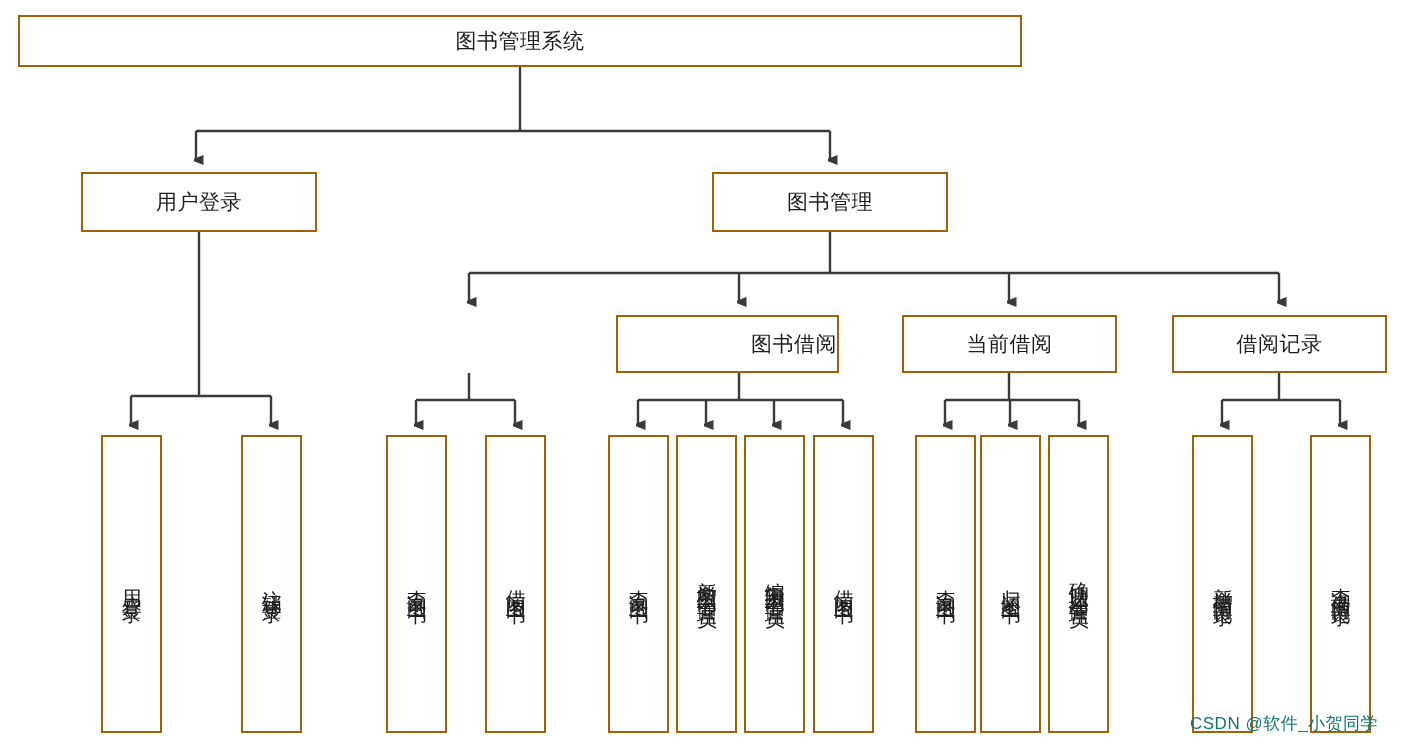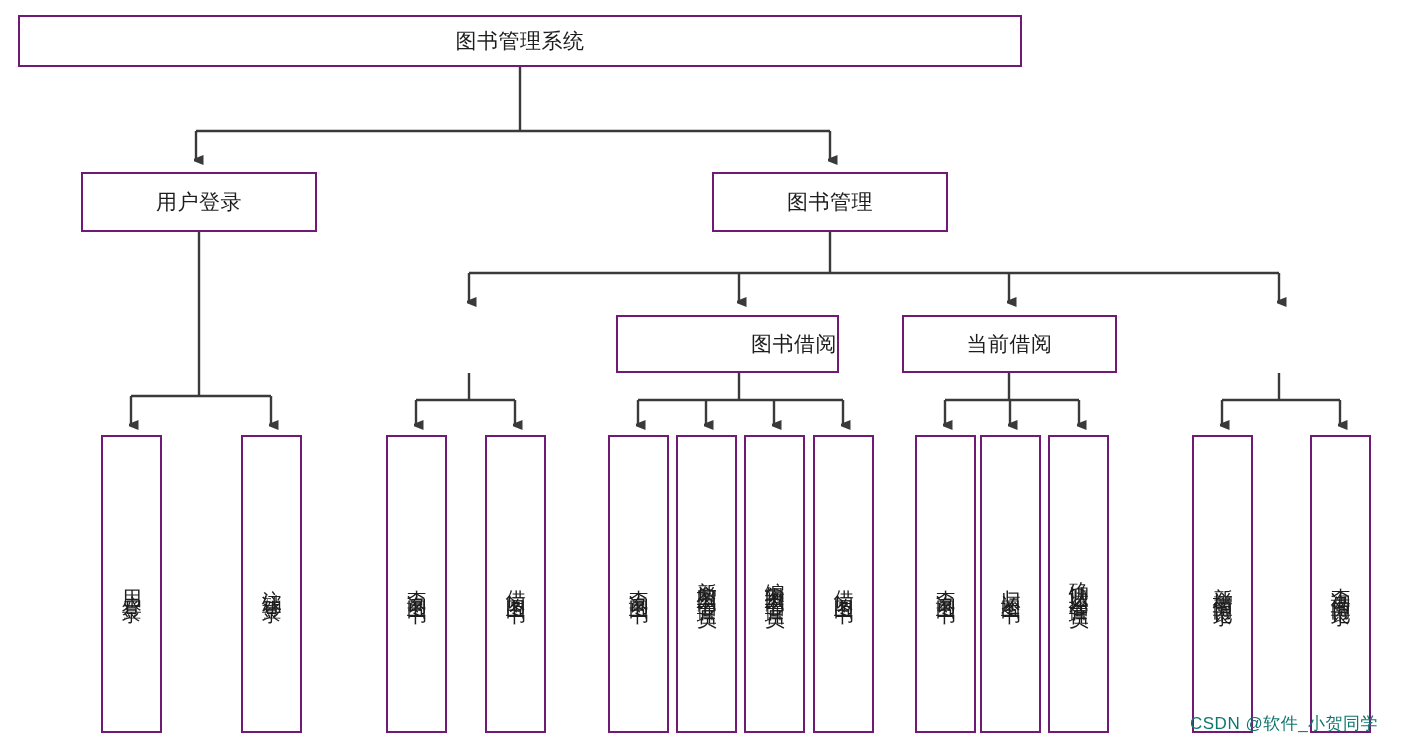--- a/index.html
+++ b/index.html
@@ -15,21 +15,21 @@
     position: relative;
     width: 1405px;
     height: 747px;
     background: #ffffff;
     overflow: hidden;
   }
   .node {
     position: absolute;
     box-sizing: border-box;
     background: #ffffff;
-    border: 2px solid #701a75;
+    border: 2px solid #a16207;
     display: flex;
     align-items: center;
     justify-content: center;
     color: #1d1d1d;
     text-align: center;
     line-height: 1.08;
   }
   
   .node.h {
     font-size: 21px;
@@ -136,20 +136,23 @@
   <div class="node h" style="left:712px; top:172px; width:236px; height:60px;">
     <span>图书管理</span>
   </div>
 
   <div class="node h" style="left:616px; top:315px; width:223px; height:58px;justify-content:flex-end;">
     <span>图书借阅</span>
   </div>
   <div class="node h" style="left:902px; top:315px; width:215px; height:58px;">
     <span>当前借阅</span>
   </div>
+  <div class="node h" style="left:1172px; top:315px; width:215px; height:58px;">
+    <span>借阅记录</span>
+  </div>
 
   <div class="node v" style="left:101px; top:435px; width:61px; height:298px;">
     <span>用户登录</span>
   </div>
   <div class="node v" style="left:241px; top:435px; width:61px; height:298px;">
     <span>注销登录</span>
   </div>
 
   <div class="node v" style="left:386px; top:435px; width:61px; height:298px;">
     <span>查询图书</span>

